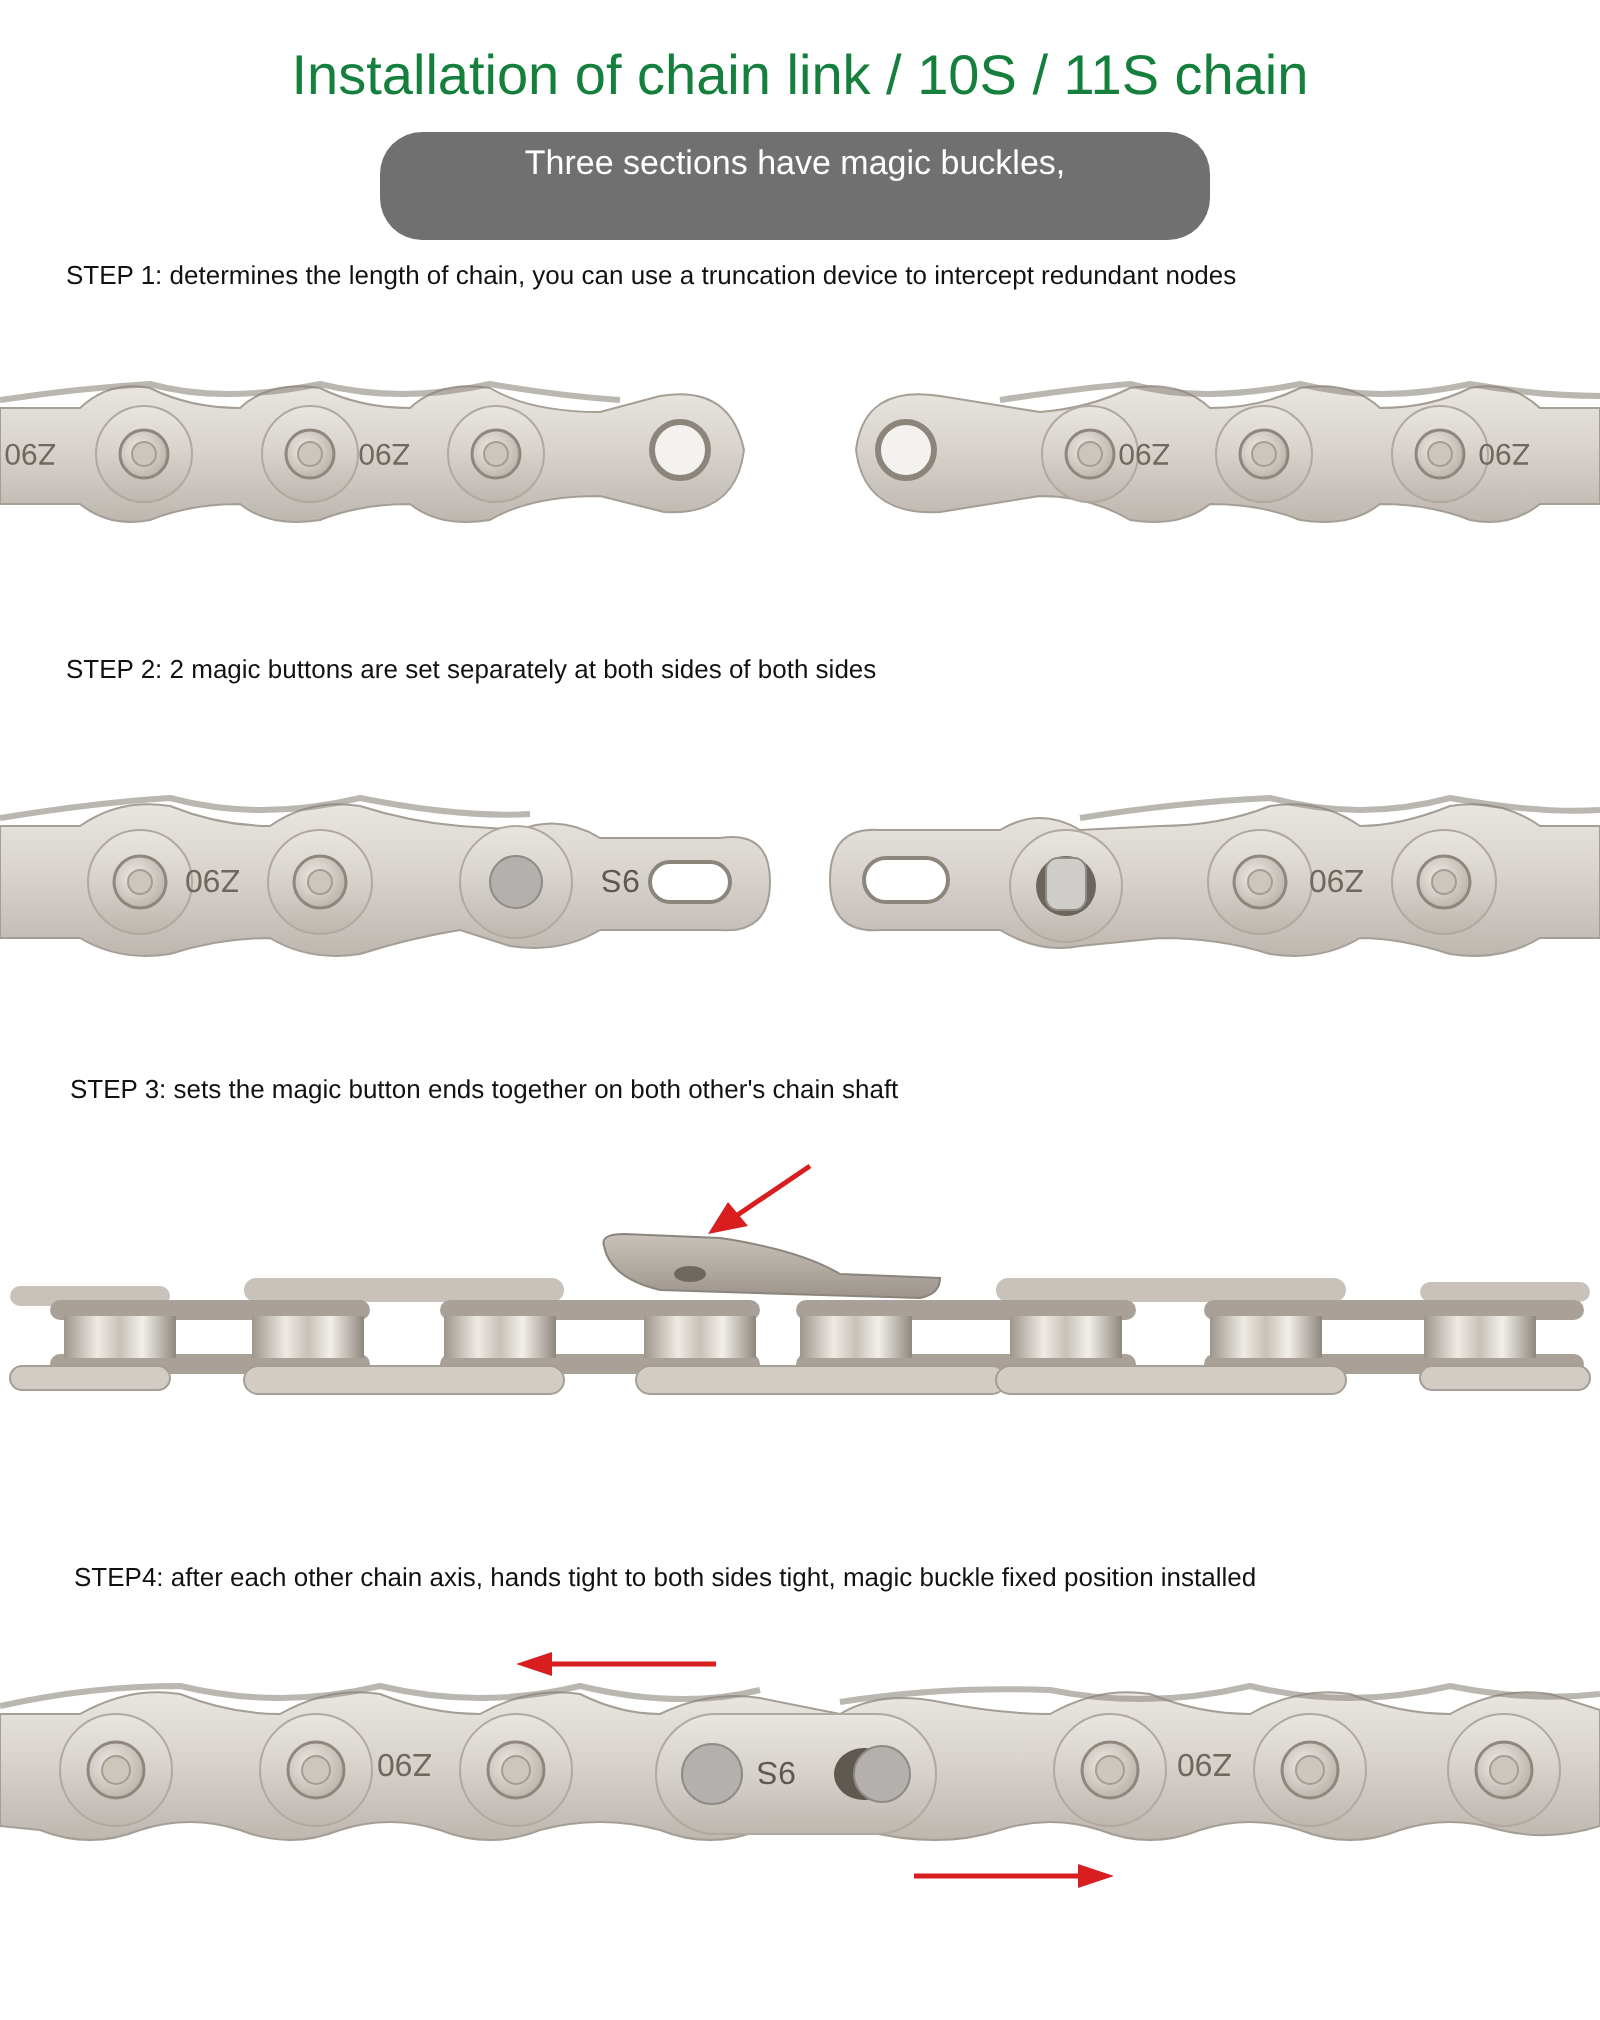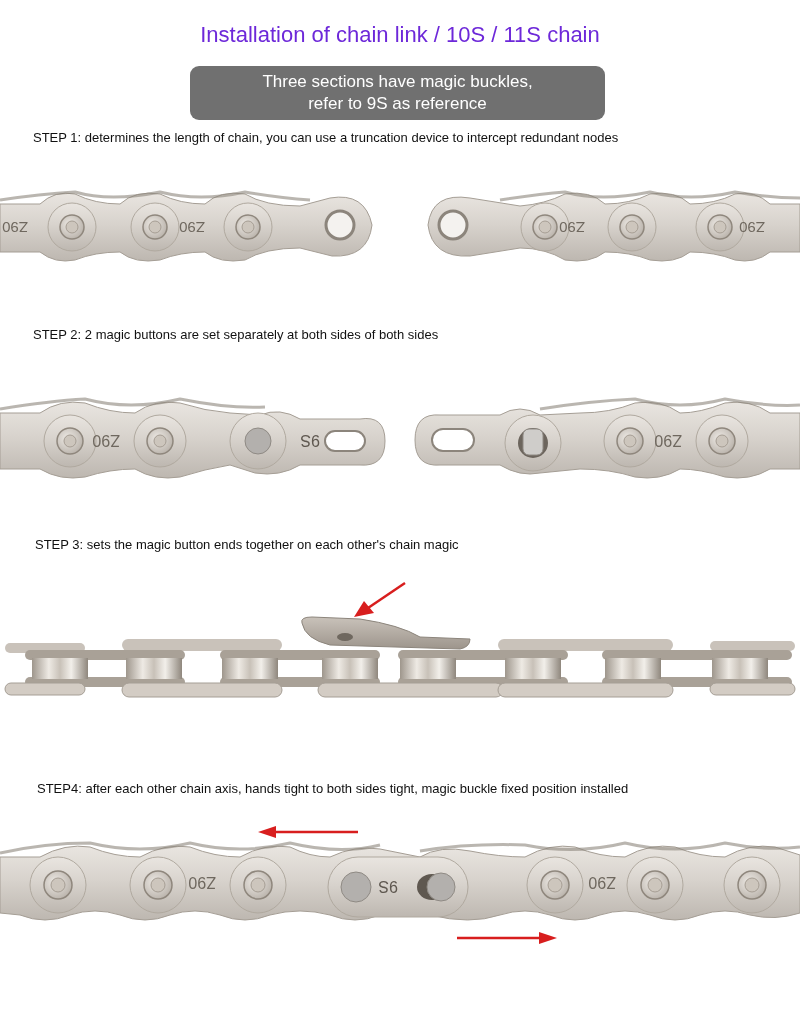--- a/index.html
+++ b/index.html
@@ -1,31 +1,30 @@
 <!DOCTYPE html>
 <html><head>
 <meta charset="utf-8">
 <style>
   html, body { margin: 0; padding: 0; background: #ffffff; }
   body { width: 800px; height: 1010px; position: relative; overflow: hidden; font-family: "Liberation Sans", sans-serif; color: #111; }
-  .title { position: absolute; left: 0; width: 800px; top: 22px; text-align: center; font-size: 22px; color: #6d28d9; }
-  .banner { position: absolute; left: 190px; top: 66px; width: 415px; height: 54px; background: #707070; border-radius: 9px; color: #fff; text-align: center; font-size: 17px; line-height: 22px; padding-top: 5px; box-sizing: border-box; }
+  .title { position: absolute; left: 0; width: 800px; top: 22px; text-align: center; font-size: 28px; color: #15803d; }
+  .banner { position: absolute; left: 190px; top: 66px; width: 415px; height: 54px; background: #707070; border-radius: 21px; color: #fff; text-align: center; font-size: 17px; line-height: 22px; padding-top: 5px; box-sizing: border-box; }
   .banner div { white-space: nowrap; }
   .step { position: absolute; font-size: 13px; color: #111; white-space: nowrap; }
   .img { position: absolute; left: 0; width: 800px; }
   svg { display: block; }
 </style>
 </head>
 <body>
 
 <div class="title">Installation of chain link / 10S / 11S chain</div>
 
 <div class="banner">
   <div>Three sections have magic buckles,</div>
-  <div>refer to 9S as reference</div>
 </div>
 
 <div class="step" style="left:33px; top:130px;">STEP 1: determines the length of chain, you can use a truncation device to intercept redundant nodes</div>
 <div class="img" style="top:180px; height:100px;">
   <svg width="800" height="100" viewBox="0 0 800 100">
     <defs>
       <linearGradient id="plate" x1="0" y1="0" x2="0" y2="1">
         <stop offset="0" stop-color="#e9e5e0"></stop>
         <stop offset="0.45" stop-color="#d8d3cd"></stop>
         <stop offset="1" stop-color="#bdb7b0"></stop>
@@ -126,21 +125,21 @@
     </g>
     <g>
       <circle cx="722" cy="56" r="26" fill="url(#plate)" stroke="#b0a99f"></circle>
       <circle cx="722" cy="56" r="13" fill="url(#pin)" stroke="#8f877d" stroke-width="1.5"></circle>
       <circle cx="722" cy="56" r="6" fill="#cdc6bd" stroke="#a59d93"></circle>
     </g>
     <text x="668" y="66" font-size="16" fill="#6f685f" font-family="Liberation Sans, sans-serif" transform="rotate(180 675 58)">Z90</text>
   </svg>
 </div>
 
-<div class="step" style="left:35px; top:537px;">STEP 3: sets the magic button ends together on each other's chain magic</div>
+<div class="step" style="left:35px; top:537px;">STEP 3: sets the magic button ends together on both other's chain shaft</div>
 <div class="img" style="top:575px; height:135px;">
   <svg width="800" height="135" viewBox="0 0 800 135">
 
     <g>
       <line x1="405" y1="8" x2="368" y2="33" stroke="#d81e1e" stroke-width="2.5"></line>
       <polygon points="354,42 364,26 374,38" fill="#d81e1e"></polygon>
     </g>
 
     <rect x="5" y="68" width="80" height="10" rx="5" fill="#c9c2ba"></rect>
     <rect x="122" y="64" width="160" height="12" rx="6" fill="#c9c2ba"></rect>

